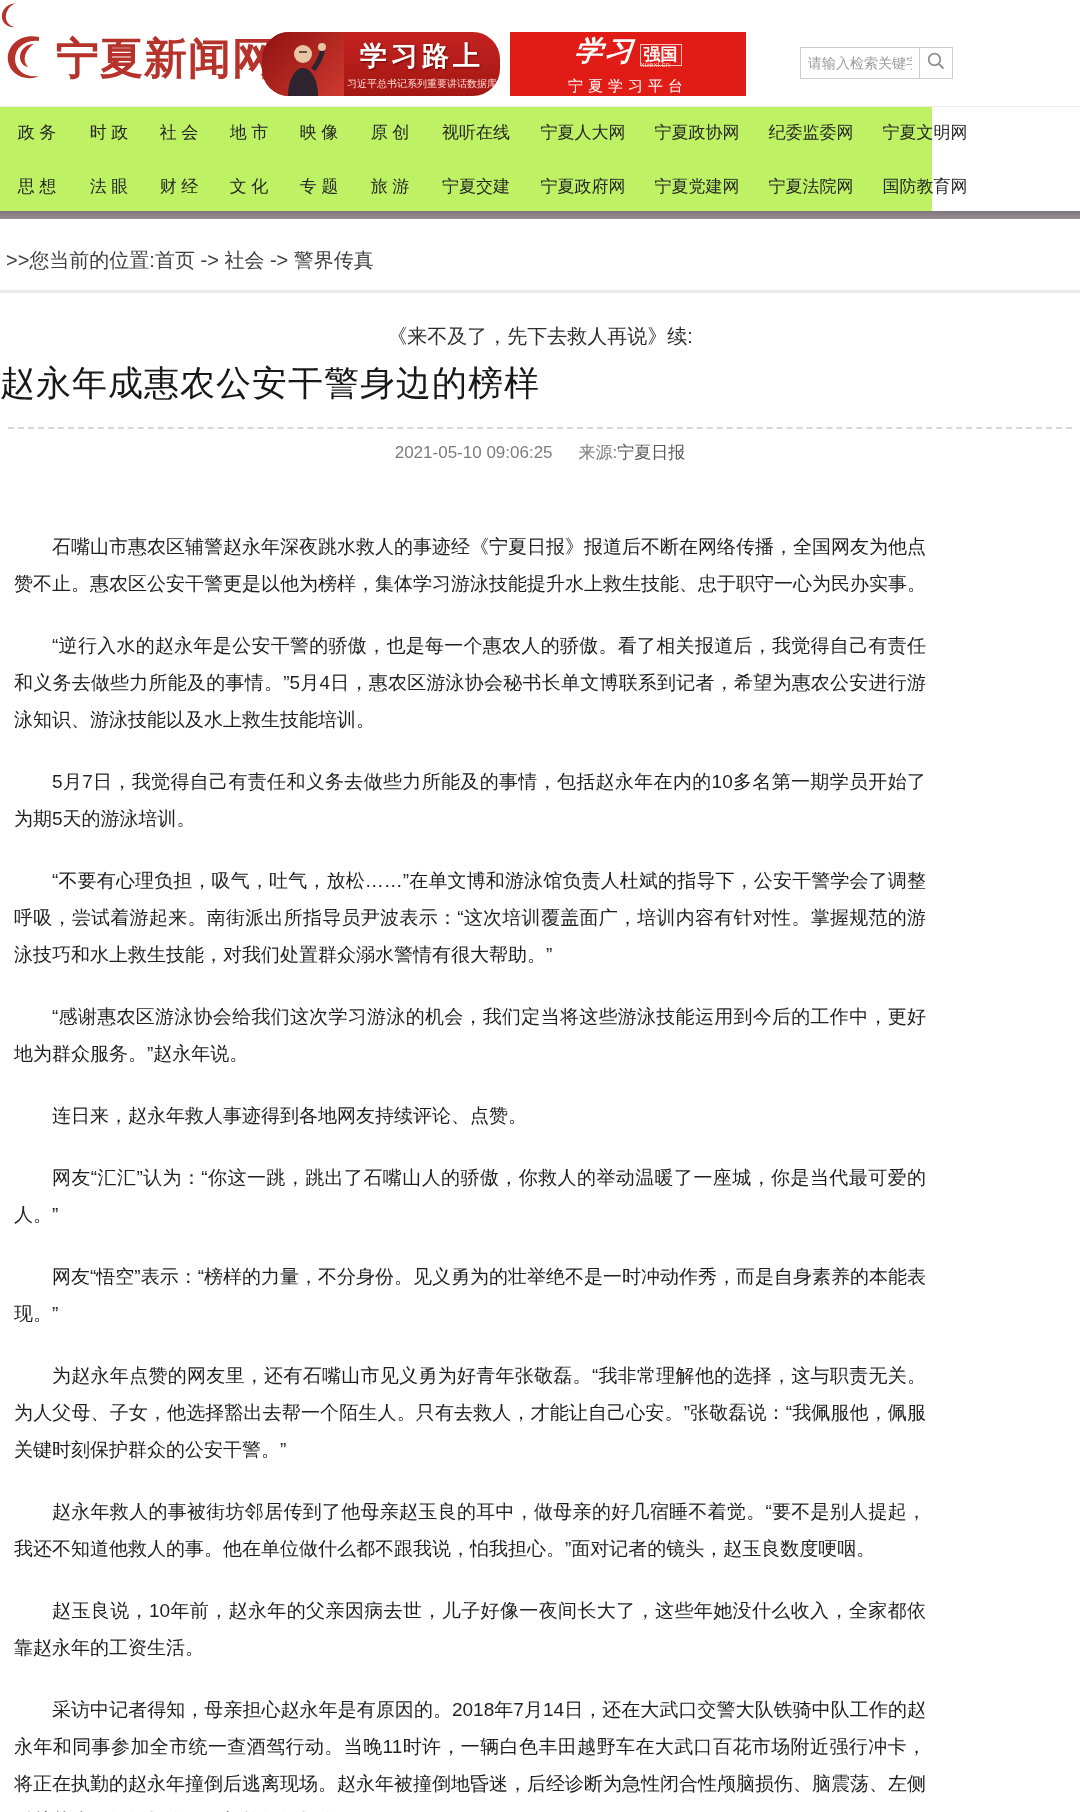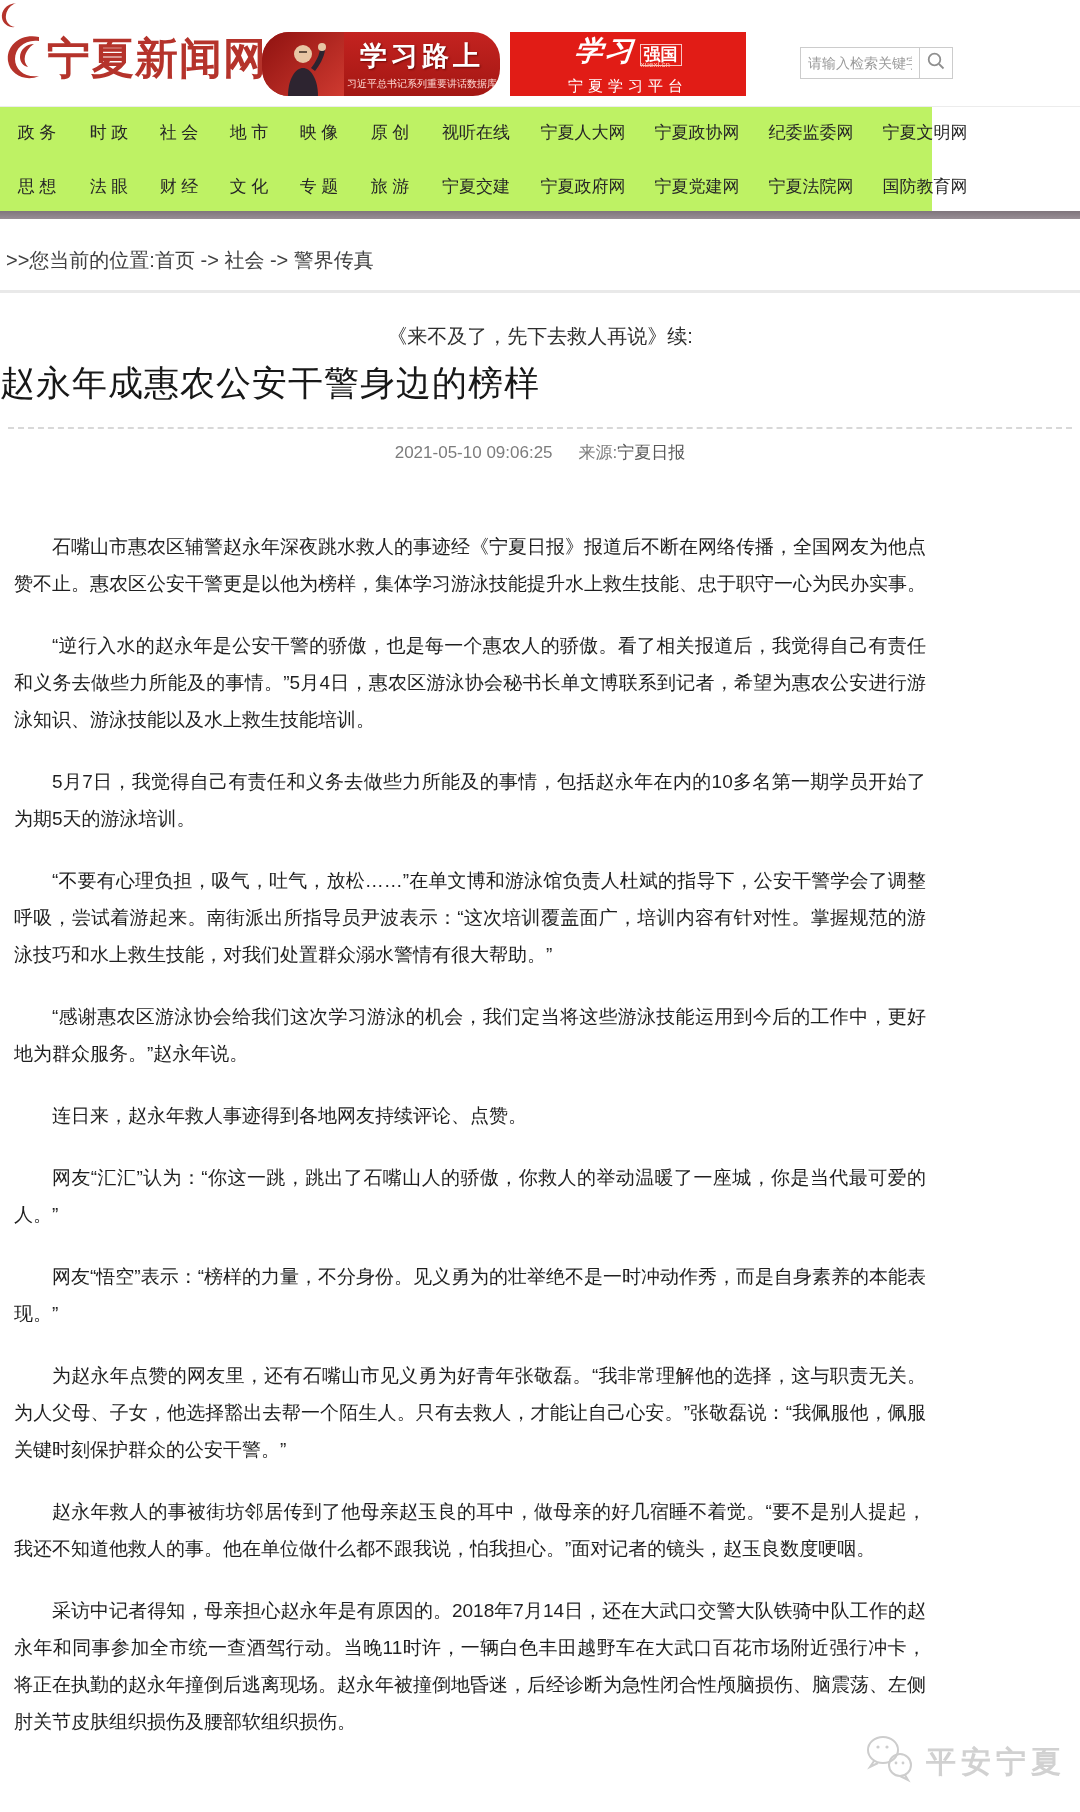--- a/index.html
+++ b/index.html
@@ -2,21 +2,21 @@
 <html><head>
 <meta charset="utf-8">
 <style>
   html,body{margin:0;padding:0;background:#fff;}
   .page{position:relative;width:1080px;height:1812px;background:#ffffff;overflow:hidden;
         font-family:"Liberation Sans","DejaVu Sans",sans-serif;}
 
   
   .header{position:relative;height:106px;border-bottom:1px solid #ececec;}
   .corner-mark{position:absolute;left:0;top:2px;}
-  .logo{position:absolute;left:4px;top:32px;display:flex;align-items:center;gap:3px;cursor:pointer;}
+  .logo{position:absolute;left:4px;top:32px;display:flex;align-items:center;gap:12px;cursor:pointer;}
   .logo-icon{width:40px;height:48px;}
   .logo-text{font-size:43px;font-weight:bold;color:#b5332b;letter-spacing:1px;line-height:1;}
 
   .banner1{position:absolute;left:262px;top:32px;width:238px;height:64px;display:flex;overflow:hidden;
            background:linear-gradient(180deg,#c42320,#a31713);cursor:pointer;border-radius:27px;}
   .b1-photo{width:82px;height:100%;background:linear-gradient(135deg,#8f1210,#cf3a30);display:flex;align-items:flex-end;justify-content:center;}
   .b1-text{flex:1;display:flex;flex-direction:column;align-items:center;justify-content:center;gap:3px;}
   .b1-title{font-size:27px;font-weight:bold;color:#ffffff;letter-spacing:4px;text-shadow:1px 1px 2px #6d0b08;}
   .b1-sub{font-size:10px;color:#ffd9d4;white-space:nowrap;letter-spacing:0;}
 
@@ -177,37 +177,19 @@
     <p class="para">石嘴山市惠农区辅警赵永年深夜跳水救人的事迹经《宁夏日报》报道后不断在网络传播，全国网友为他点赞不止。惠农区公安干警更是以他为榜样，集体学习游泳技能提升水上救生技能、忠于职守一心为民办实事。</p>
     <p class="para">“逆行入水的赵永年是公安干警的骄傲，也是每一个惠农人的骄傲。看了相关报道后，我觉得自己有责任和义务去做些力所能及的事情。”5月4日，惠农区游泳协会秘书长单文博联系到记者，希望为惠农公安进行游泳知识、游泳技能以及水上救生技能培训。</p>
     <p class="para">5月7日，我觉得自己有责任和义务去做些力所能及的事情，包括赵永年在内的10多名第一期学员开始了为期5天的游泳培训。</p>
     <p class="para">“不要有心理负担，吸气，吐气，放松……”在单文博和游泳馆负责人杜斌的指导下，公安干警学会了调整呼吸，尝试着游起来。南街派出所指导员尹波表示：“这次培训覆盖面广，培训内容有针对性。掌握规范的游泳技巧和水上救生技能，对我们处置群众溺水警情有很大帮助。”</p>
     <p class="para">“感谢惠农区游泳协会给我们这次学习游泳的机会，我们定当将这些游泳技能运用到今后的工作中，更好地为群众服务。”赵永年说。</p>
     <p class="para">连日来，赵永年救人事迹得到各地网友持续评论、点赞。</p>
     <p class="para">网友“汇汇”认为：“你这一跳，跳出了石嘴山人的骄傲，你救人的举动温暖了一座城，你是当代最可爱的人。”</p>
     <p class="para">网友“悟空”表示：“榜样的力量，不分身份。见义勇为的壮举绝不是一时冲动作秀，而是自身素养的本能表现。”</p>
     <p class="para">为赵永年点赞的网友里，还有石嘴山市见义勇为好青年张敬磊。“我非常理解他的选择，这与职责无关。为人父母、子女，他选择豁出去帮一个陌生人。只有去救人，才能让自己心安。”张敬磊说：“我佩服他，佩服关键时刻保护群众的公安干警。”</p>
     <p class="para">赵永年救人的事被街坊邻居传到了他母亲赵玉良的耳中，做母亲的好几宿睡不着觉。“要不是别人提起，我还不知道他救人的事。他在单位做什么都不跟我说，怕我担心。”面对记者的镜头，赵玉良数度哽咽。</p>
+    <p class="para">赵玉良说，10年前，赵永年的父亲因病去世，儿子好像一夜间长大了，这些年她没什么收入，全家都依靠赵永年的工资生活。</p>
     <p class="para">采访中记者得知，母亲担心赵永年是有原因的。2018年7月14日，还在大武口交警大队铁骑中队工作的赵永年和同事参加全市统一查酒驾行动。当晚11时许，一辆白色丰田越野车在大武口百花市场附近强行冲卡，将正在执勤的赵永年撞倒后逃离现场。赵永年被撞倒地昏迷，后经诊断为急性闭合性颅脑损伤、脑震荡、左侧肘关节皮肤组织损伤及腰部软组织损伤。</p>
 
   </div>
 
-  <div class="watermark">
-    <span>
-      <svg width="62" height="56" viewBox="0 0 62 56">
-        <g fill="none" stroke="#cdcdcd" stroke-width="2">
-          <ellipse cx="21" cy="18" rx="15" ry="13"></ellipse>
-          <path d="M12 29 L8 35 L16 31"></path>
-          <circle cx="38" cy="33" r="11"></circle>
-          <path d="M43 43 L46 48 L38 44"></path>
-        </g>
-        <g fill="#cdcdcd">
-          <circle cx="16" cy="15" r="1.6"></circle>
-            <circle cx="25" cy="15" r="1.6"></circle>
-          <circle cx="34" cy="31" r="1.4"></circle>
-            <circle cx="41" cy="31" r="1.4"></circle>
-        </g>
-      </svg>
-    </span>
-    <span class="wm-text">平安宁夏</span>
-  </div>
 
 </div>
 
 </body></html>

